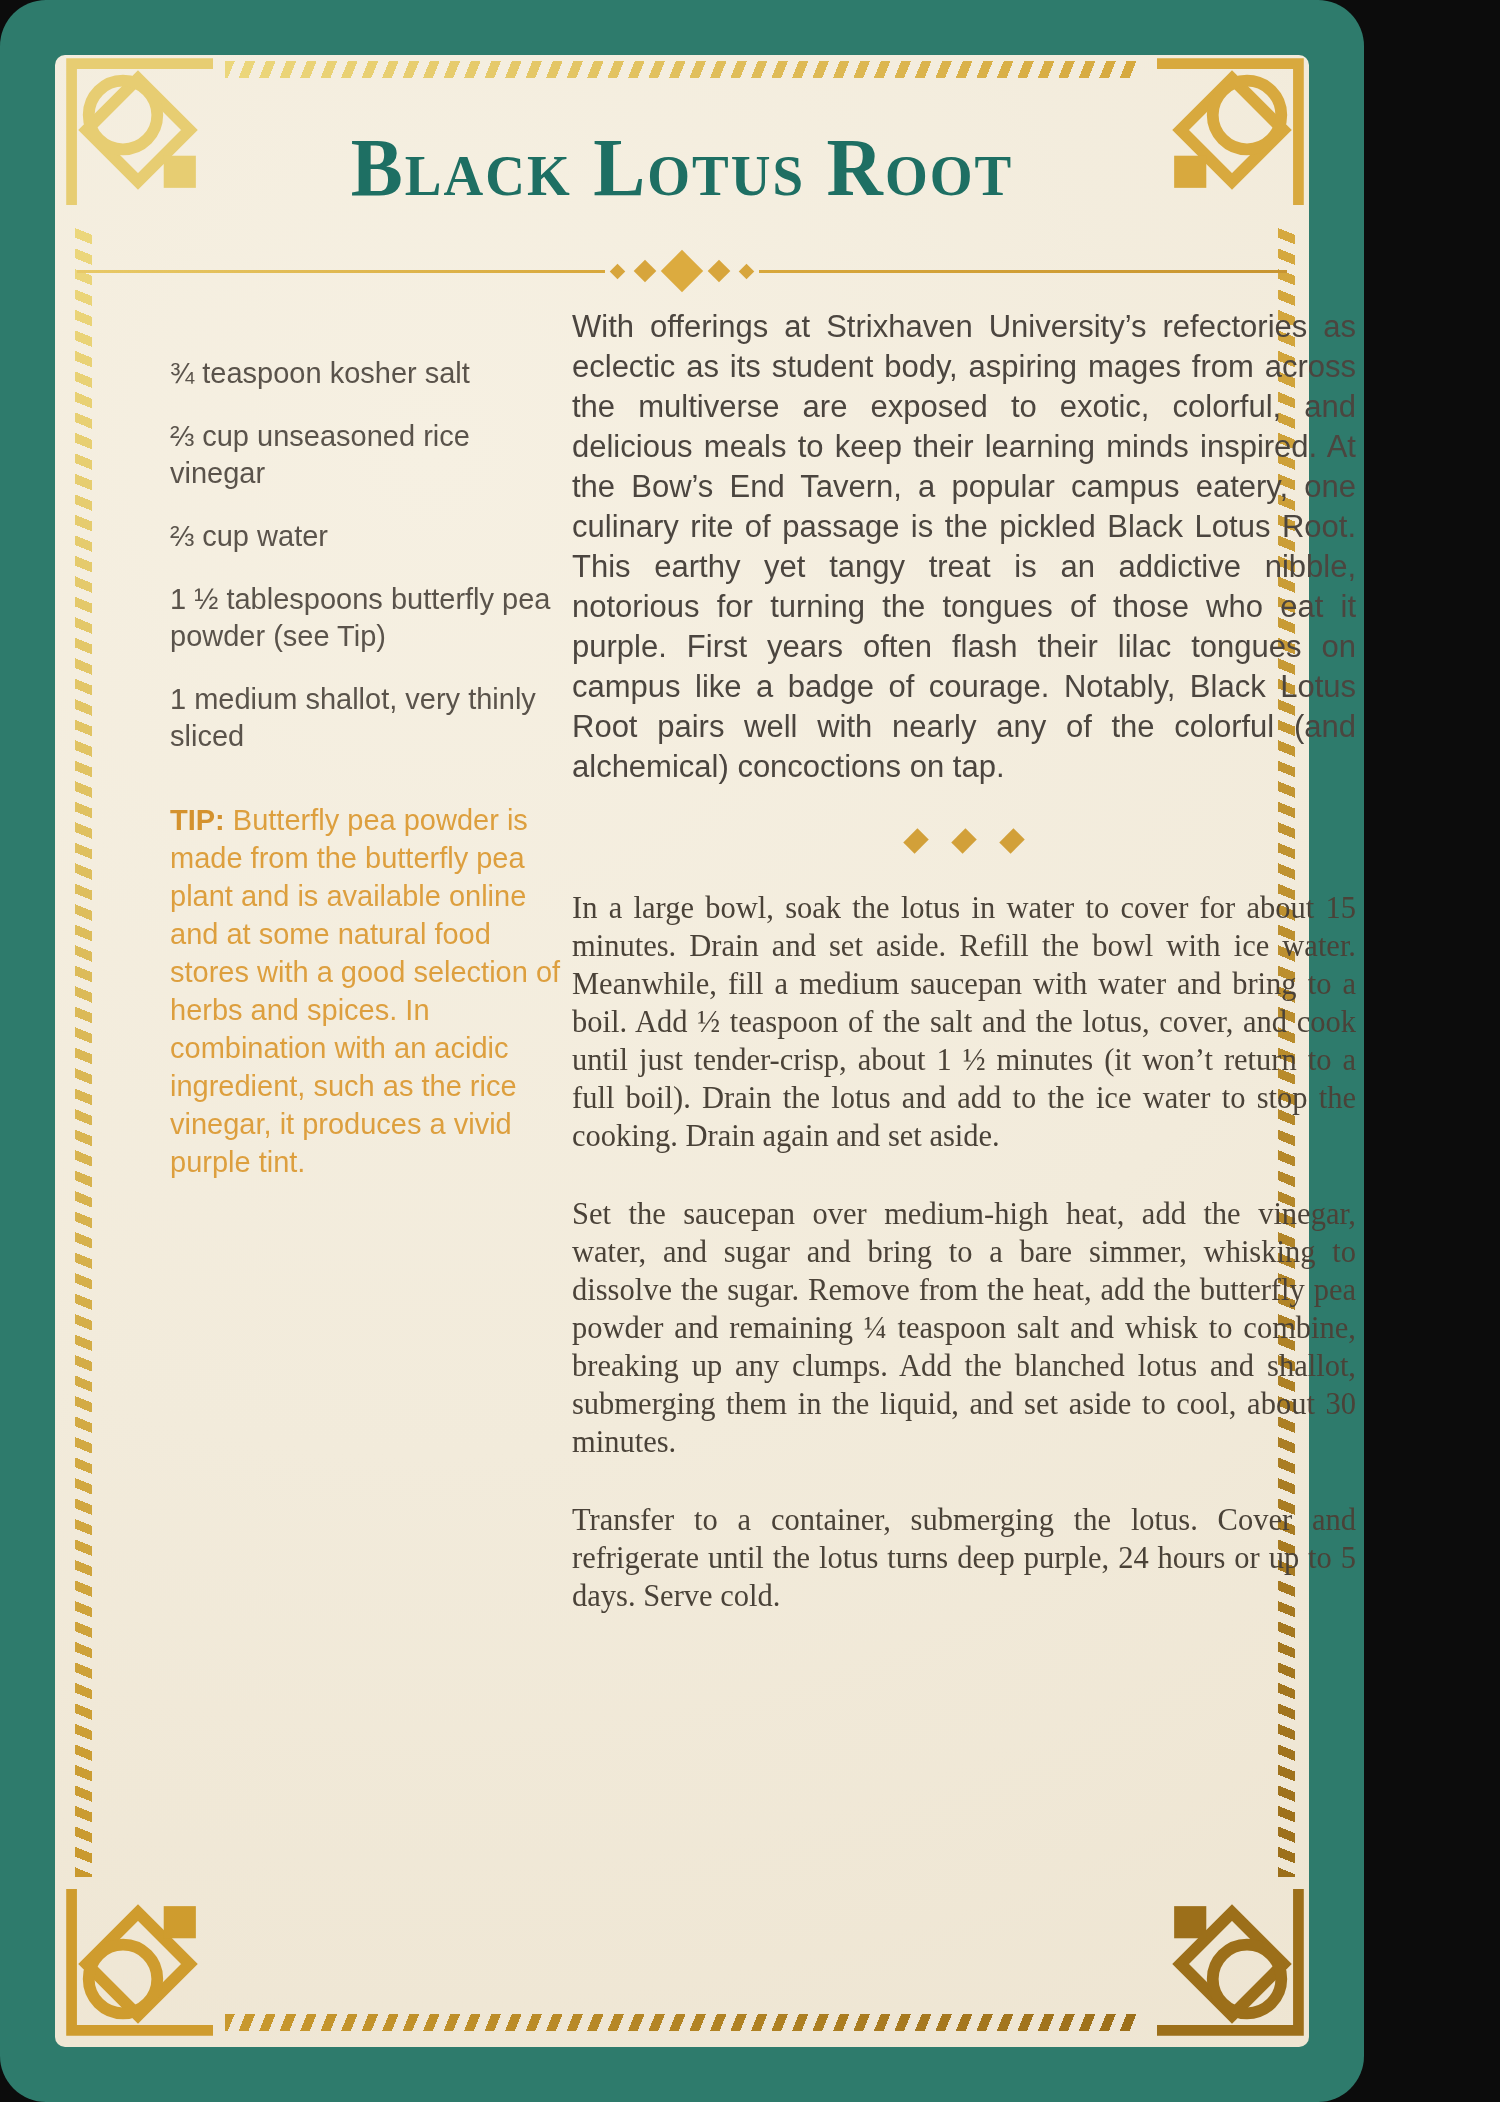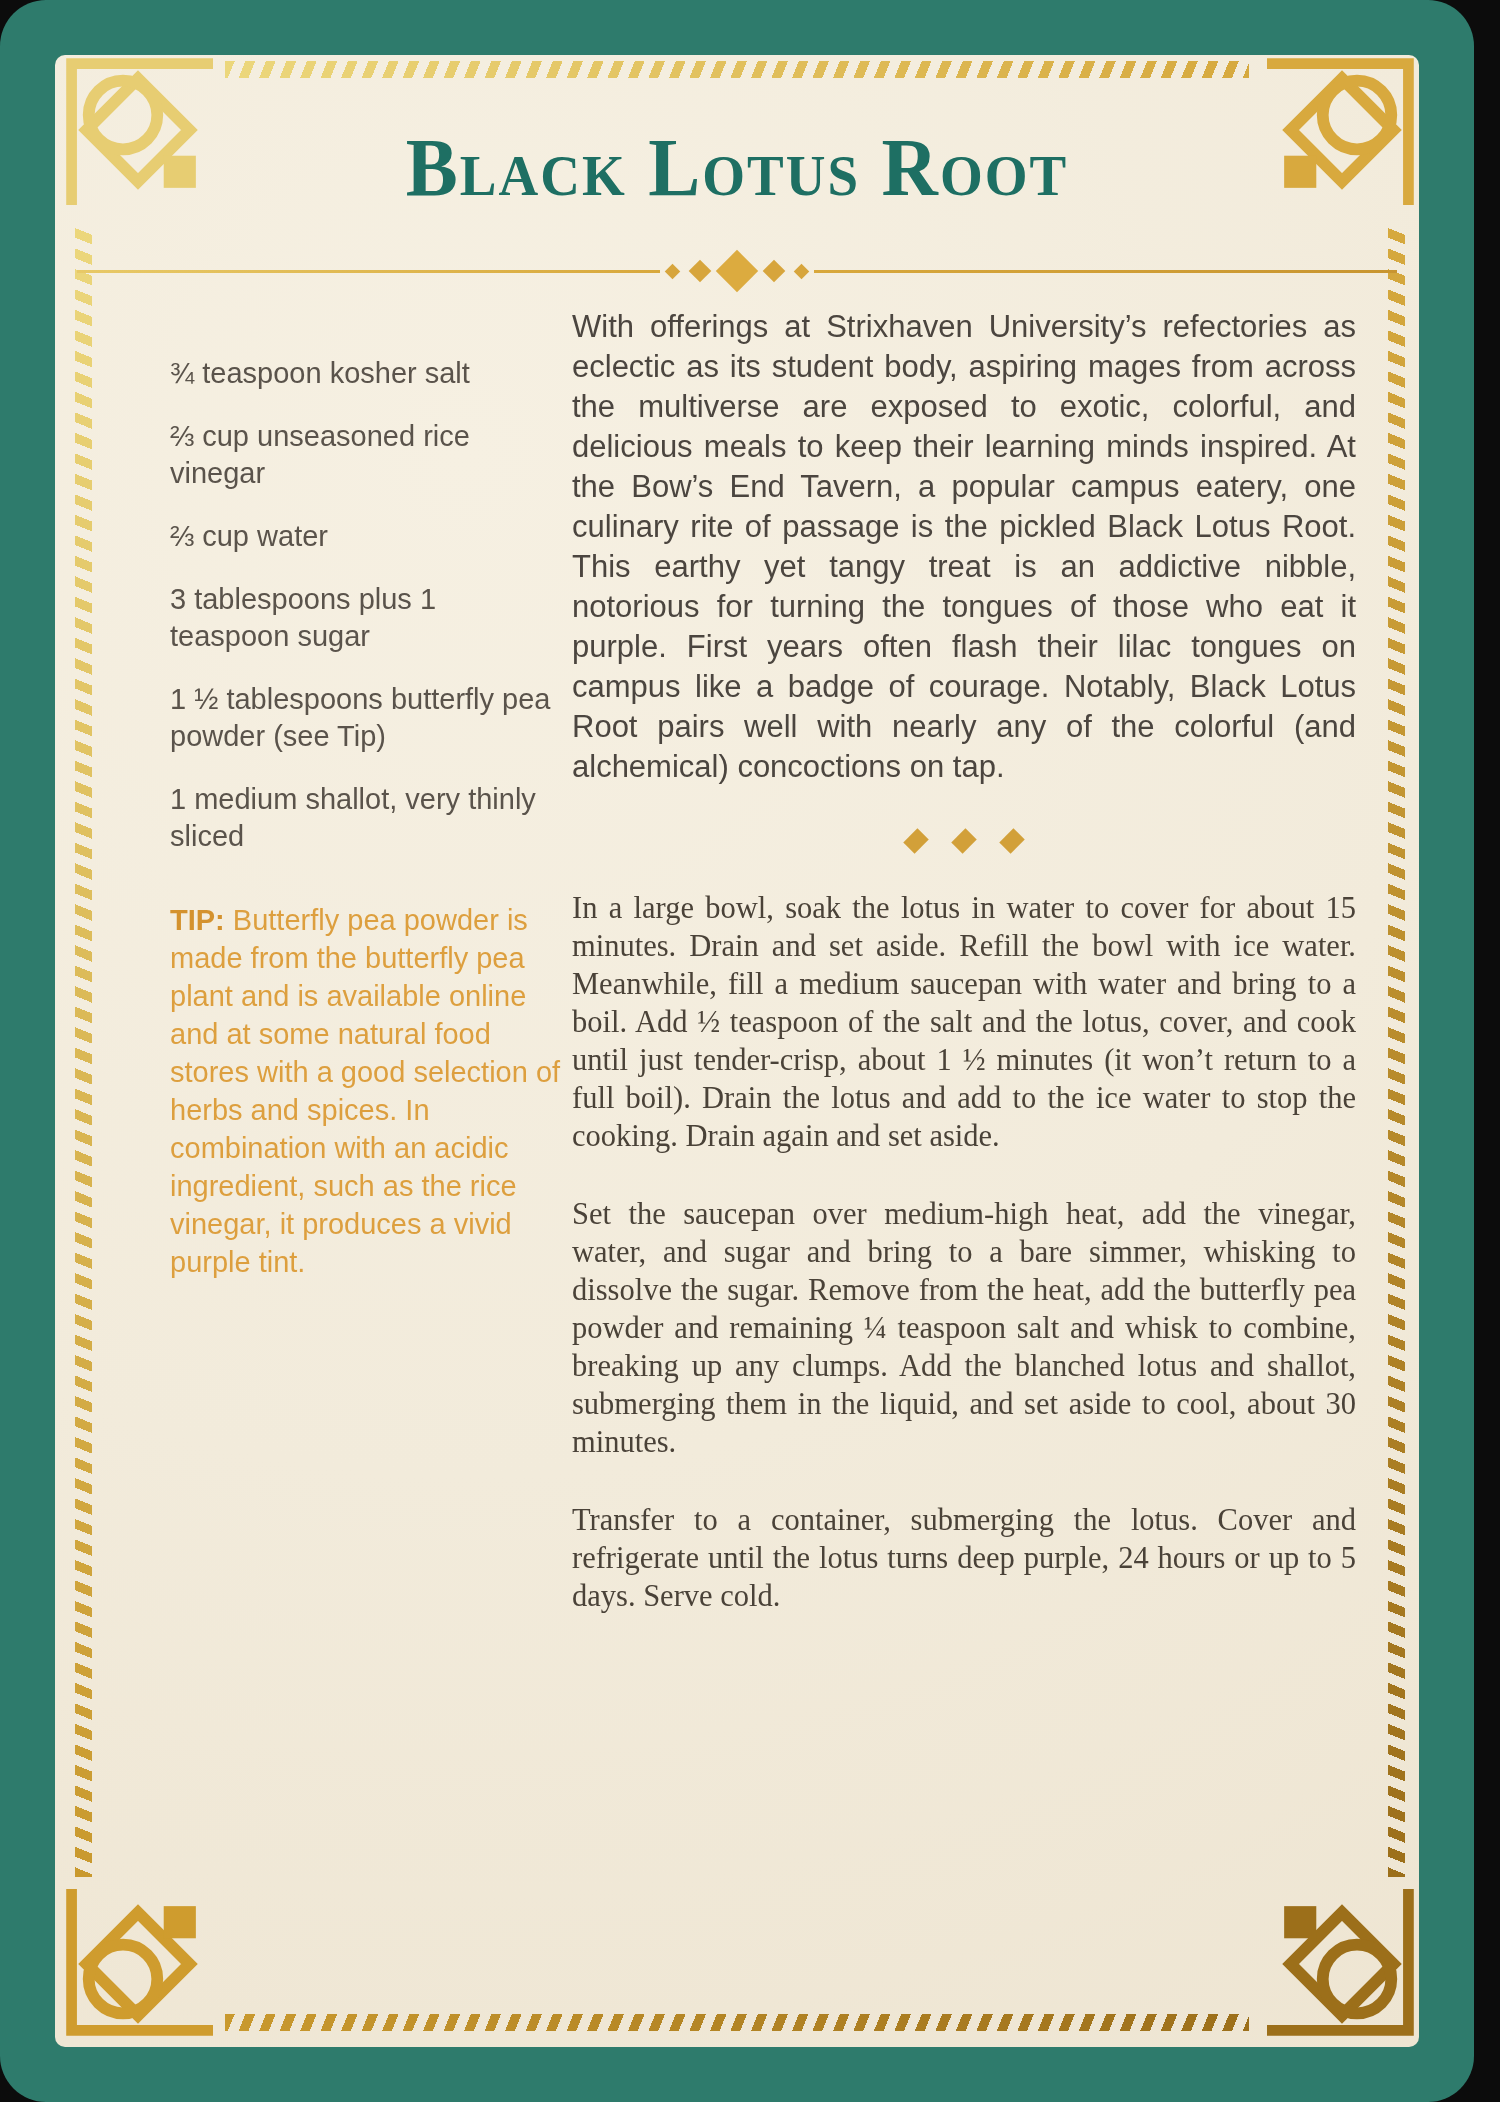--- a/index.html
+++ b/index.html
@@ -1,17 +1,17 @@
 <!DOCTYPE html>
 <html><head>
 <meta charset="utf-8">
 <style>
   html,body{margin:0;padding:0;background:#0c0c0c;}
-  .screen{position:relative;width:1474px;height:2102px;background:#0c0c0c;overflow:hidden;
-          font-family:"Liberation Sans",sans-serif;}
+  .screen{position:relative;width:1324px;height:2102px;background:#0c0c0c;overflow:hidden;
+          font-family:"Liberation Sans",sans-serif;padding-left:40px;}
   .card{position:absolute;inset:0;background:#2e7b6c;border-radius:46px;}
   .card-inner{position:absolute;left:55px;top:55px;right:55px;bottom:55px;
               background:#f2ebdb;border-radius:10px;
               background-image:radial-gradient(circle at 30% 20%, #f6f0e2 0%, #f2ebdb 55%, #eee5d2 100%);}
 
   
   .chain{position:absolute;}
   .chain.h{height:17px;left:170px;right:170px;
      -webkit-mask-image:repeating-linear-gradient(112deg,#000 0 9px,transparent 9px 19px);
      mask-image:repeating-linear-gradient(112deg,#000 0 9px,transparent 9px 19px);}
@@ -109,21 +109,20 @@
         <span class="dia s"></span>
         <span class="dia t"></span>
         <div class="line r"></div>
       </div>
 
       <div class="left-col">
         <div class="ingredients">
           <div class="ingredient">¾ teaspoon kosher salt</div>
           <div class="ingredient">⅔ cup unseasoned rice vinegar</div>
           <div class="ingredient">⅔ cup water</div>
-          <div class="ingredient">3 tablespoons plus 1 teaspoon sugar</div>
           <div class="ingredient">1 ½ tablespoons butterfly pea powder (see Tip)</div>
           <div class="ingredient">1 medium shallot, very thinly sliced</div>
         </div>
         <div class="tip">
           <span class="tip-label">TIP: </span>
           <span>Butterfly pea powder is made from the butterfly pea plant and is available online and at some natural food stores with a good selection of herbs and spices. In combination with an acidic ingredient, such as the rice vinegar, it produces a vivid purple tint.</span>
         </div>
       </div>
 
       <div class="right-col">

